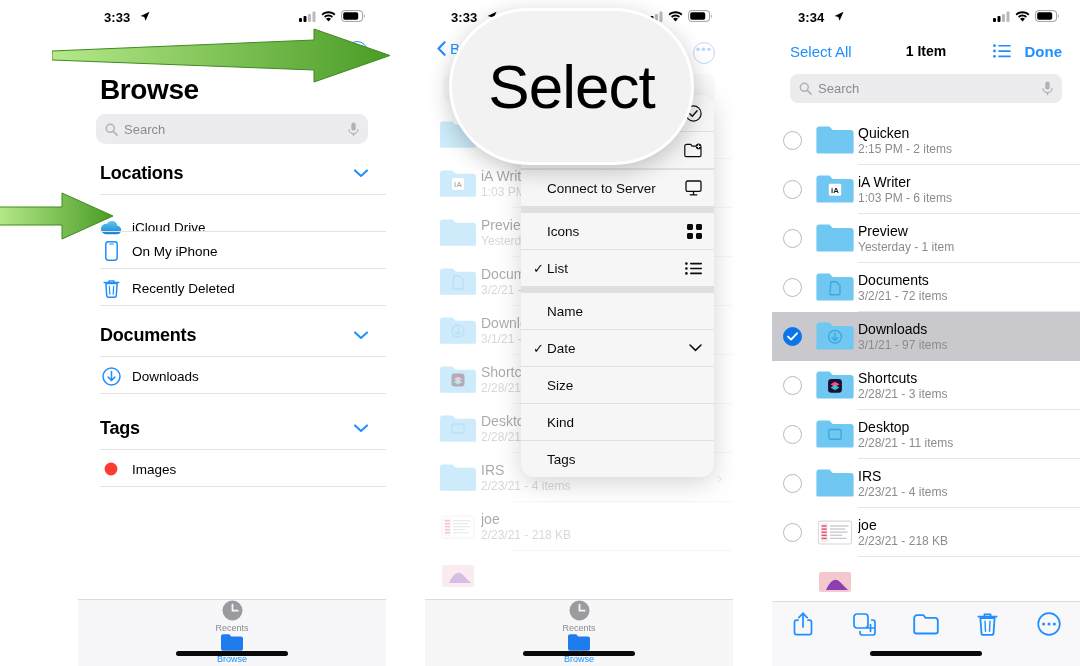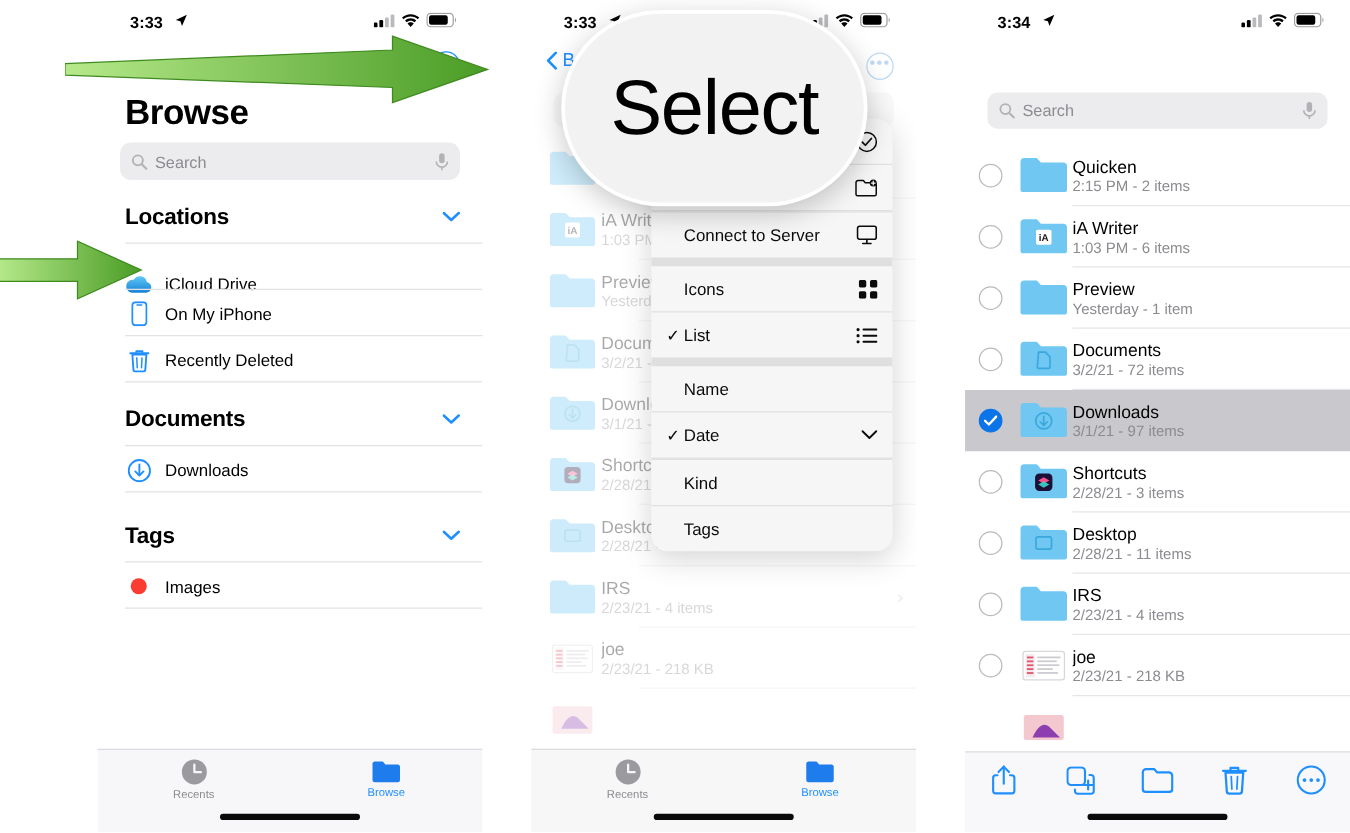--- a/index.html
+++ b/index.html
@@ -79,21 +79,21 @@
   }
   .nav-row .nicon{width:22px;flex:0 0 22px;display:flex;justify-content:center;}
   .nav-row .nlabel{margin-left:10px;font-size:13.5px;color:#000;}
 
   
   .tabbar{
     position:absolute;left:0;right:0;bottom:0;height:66px;
     background:#f7f7f9;border-top:1px solid #dcdce0;
   }
   .tabbar.translucent{background:rgba(246,246,248,.93);}
-  .tabs{display:flex;height:46px;}
+  .tabs{display:flex;height:46px;flex-direction:column;}
   .tab{flex:1;display:flex;flex-direction:column;align-items:center;justify-content:center;gap:2px;}
   .tab .tl{font-size:9px;}
   .tab.inactive .tl{color:#8b8b90;}
   .tab.active .tl{color:#1f8fff;}
   .homebar{
     position:absolute;bottom:10px;left:50%;transform:translateX(-50%);
     width:112px;height:5px;border-radius:3px;background:#0a0a0a;
   }
 
   
@@ -612,20 +612,25 @@
       <div class="ctxitem">
         <span class="chk">✓</span>
         <span class="ctl">Date</span>
         <span class="cgl">
           <svg width="13" height="8" viewBox="0 0 13 8">
               <path d="M1 1 L6.5 6.4 L12 1" fill="none" stroke="#0b0b0b" stroke-width="1.5" stroke-linecap="round" stroke-linejoin="round"></path>
             </svg>
         </span>
       </div>
       <div class="ctxsep"></div>
+      <div class="ctxitem">
+        <span class="chk"></span>
+        <span class="ctl">Size</span>
+        <span class="cgl"></span>
+      </div>
       <div class="ctxsep"></div>
       <div class="ctxitem">
         <span class="chk"></span>
         <span class="ctl">Kind</span>
         <span class="cgl"></span>
       </div>
       <div class="ctxsep"></div>
       <div class="ctxitem">
         <span class="chk"></span>
         <span class="ctl">Tags</span>
@@ -677,20 +682,35 @@
           <path d="M7.5 10.6 L10 7.7c-.65-.6-1.55-1-2.5-1s-1.85.4-2.5 1z" fill="#000"></path>
         </svg>
         <svg width="25" height="12" viewBox="0 0 25 12">
           <rect x="0.6" y="0.6" width="21" height="10.8" rx="3" fill="none" stroke="#000" stroke-opacity=".38" stroke-width="1"></rect>
           <rect x="2.2" y="2.2" width="15" height="7.6" rx="1.8" fill="#000"></rect>
           <path d="M23 4.2c1 .4 1 3.2 0 3.6z" fill="#000" fill-opacity=".42"></path>
         </svg>
       </div>
     </div>
 
+    <div class="p3-nav">
+      <span class="p3-selall">Select All</span>
+      <span class="p3-count">1 Item</span>
+      <span class="p3-list">
+        <svg width="18" height="14" viewBox="0 0 18 14" fill="#1f8fff">
+          <circle cx="1.5" cy="1.7" r="1.4"></circle>
+            <rect x="5.2" y="0.9" width="12.6" height="1.7" rx=".85"></rect>
+          <circle cx="1.5" cy="7" r="1.4"></circle>
+            <rect x="5.2" y="6.2" width="12.6" height="1.7" rx=".85"></rect>
+          <circle cx="1.5" cy="12.3" r="1.4"></circle>
+            <rect x="5.2" y="11.5" width="12.6" height="1.7" rx=".85"></rect>
+        </svg>
+      </span>
+      <span class="p3-done">Done</span>
+    </div>
 
     <div class="p3-search">
       <svg width="13" height="13" viewBox="0 0 14 14" style="opacity:.45">
         <circle cx="5.7" cy="5.7" r="4.3" fill="none" stroke="#6e6e73" stroke-width="1.6"></circle>
         <line x1="9" y1="9" x2="13" y2="13" stroke="#6e6e73" stroke-width="1.8" stroke-linecap="round"></line>
       </svg>
       <span style="margin-left:6px;font-size:13px;color:#8b8b90;flex:1;">Search</span>
       <svg width="11" height="15" viewBox="0 0 11 15" style="opacity:.45">
         <rect x="3.3" y="0.6" width="4.4" height="8" rx="2.2" fill="#6e6e73"></rect>
         <path d="M1 7.2a4.5 4.5 0 0 0 9 0" fill="none" stroke="#6e6e73" stroke-width="1.3"></path>

